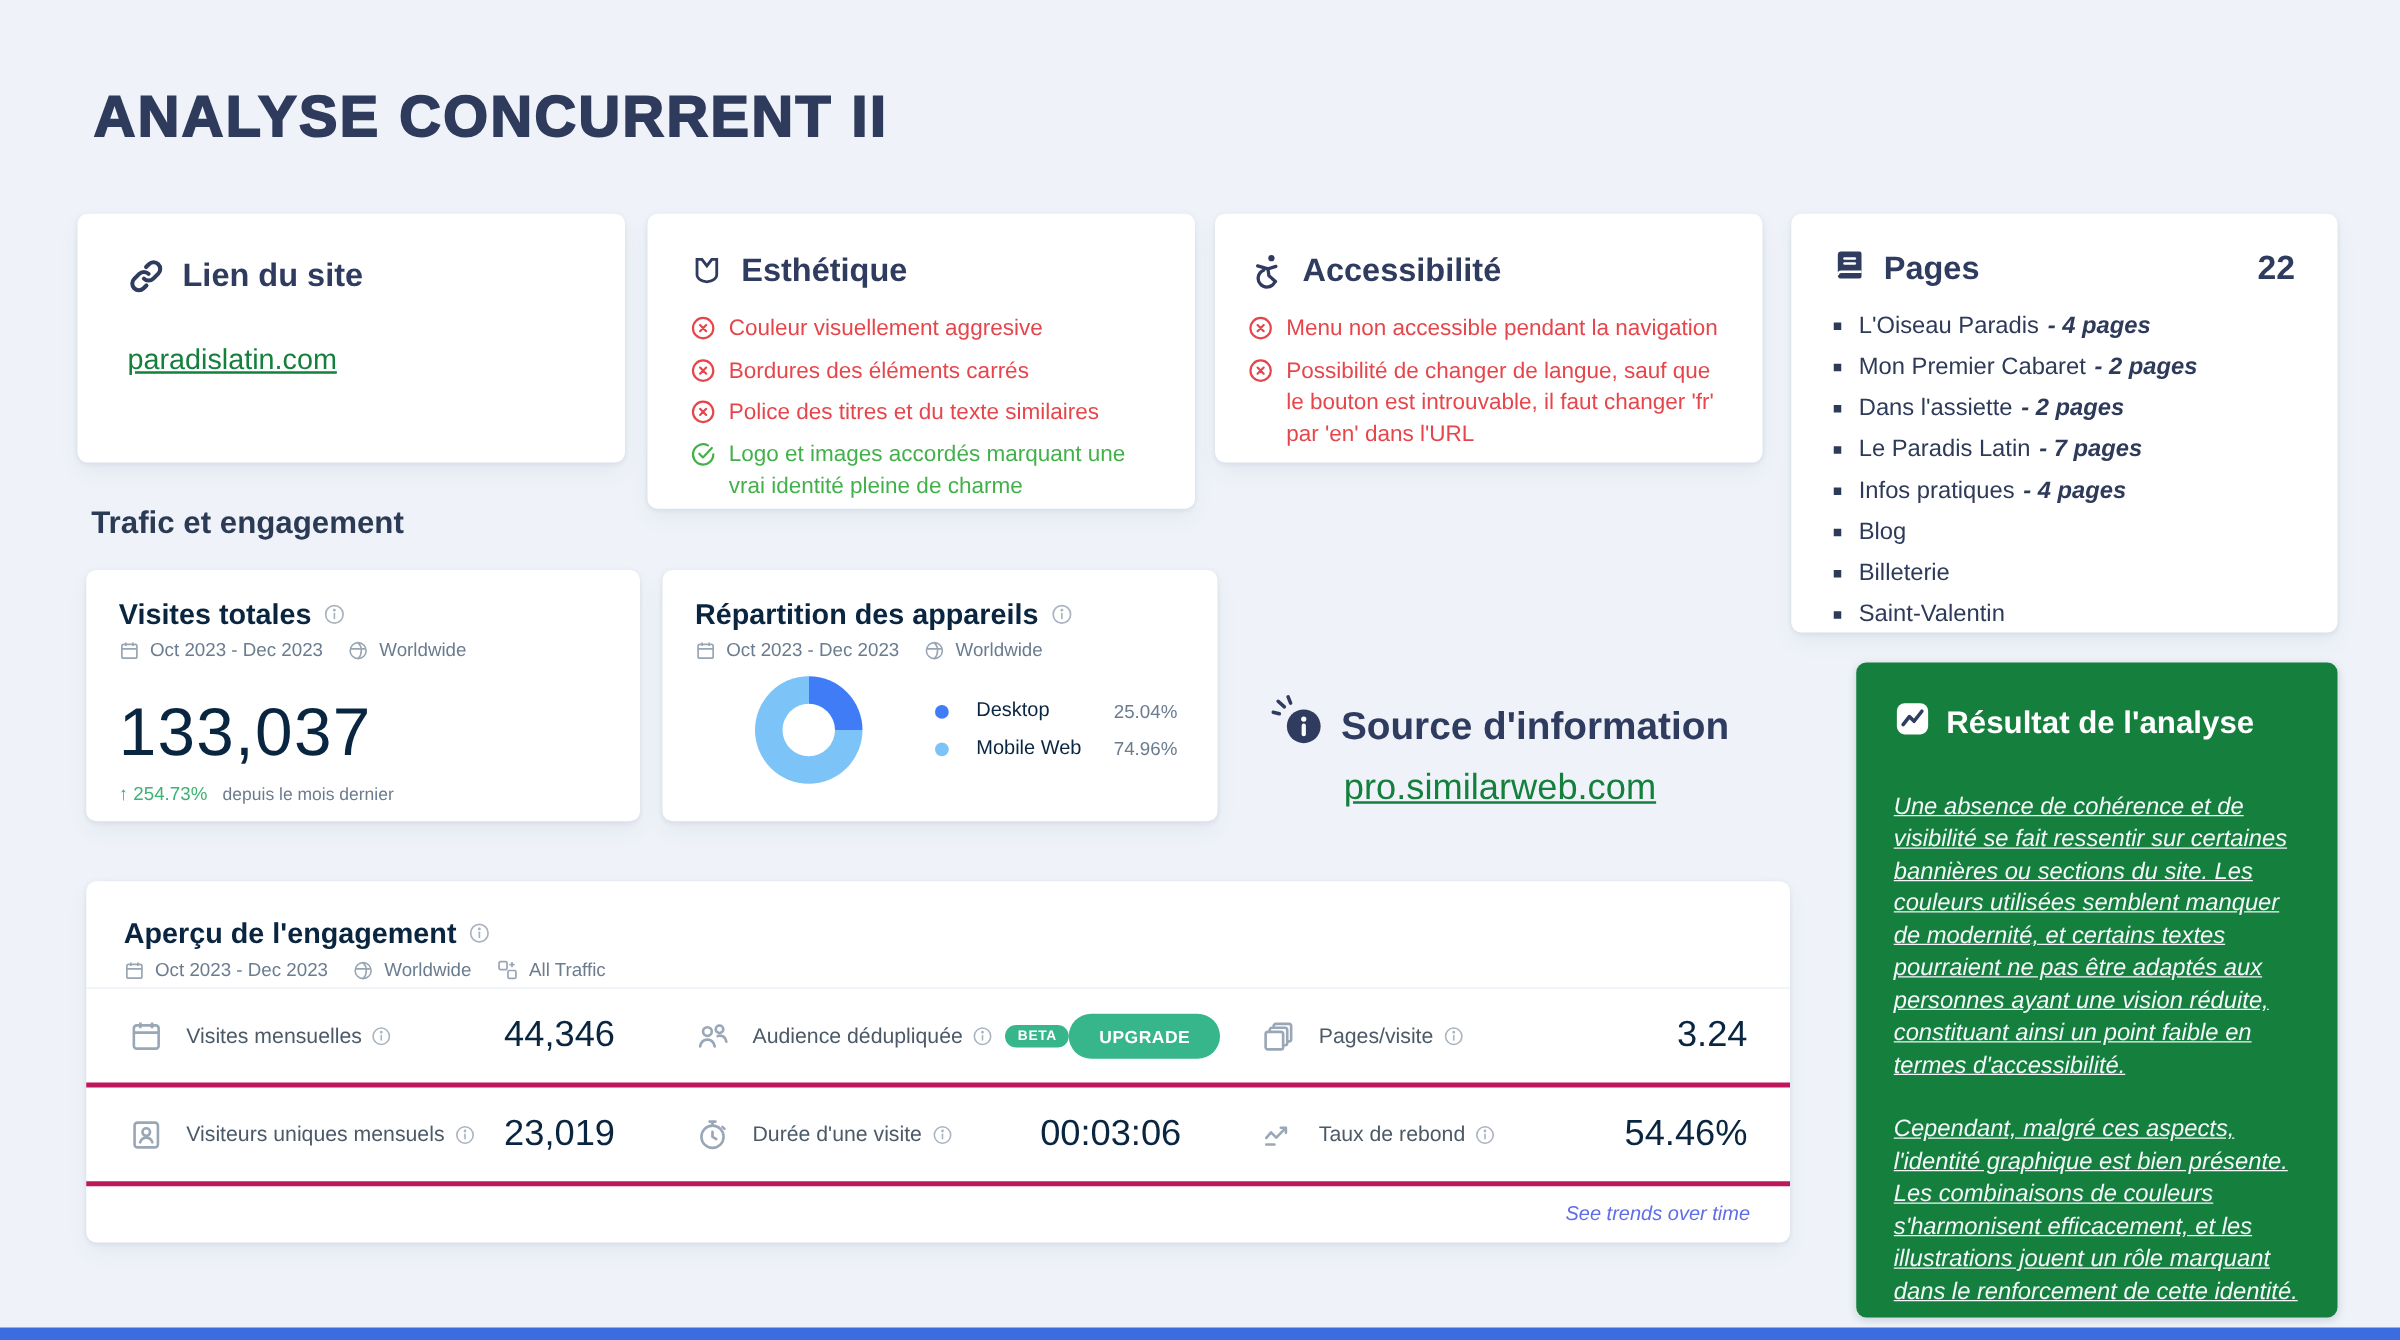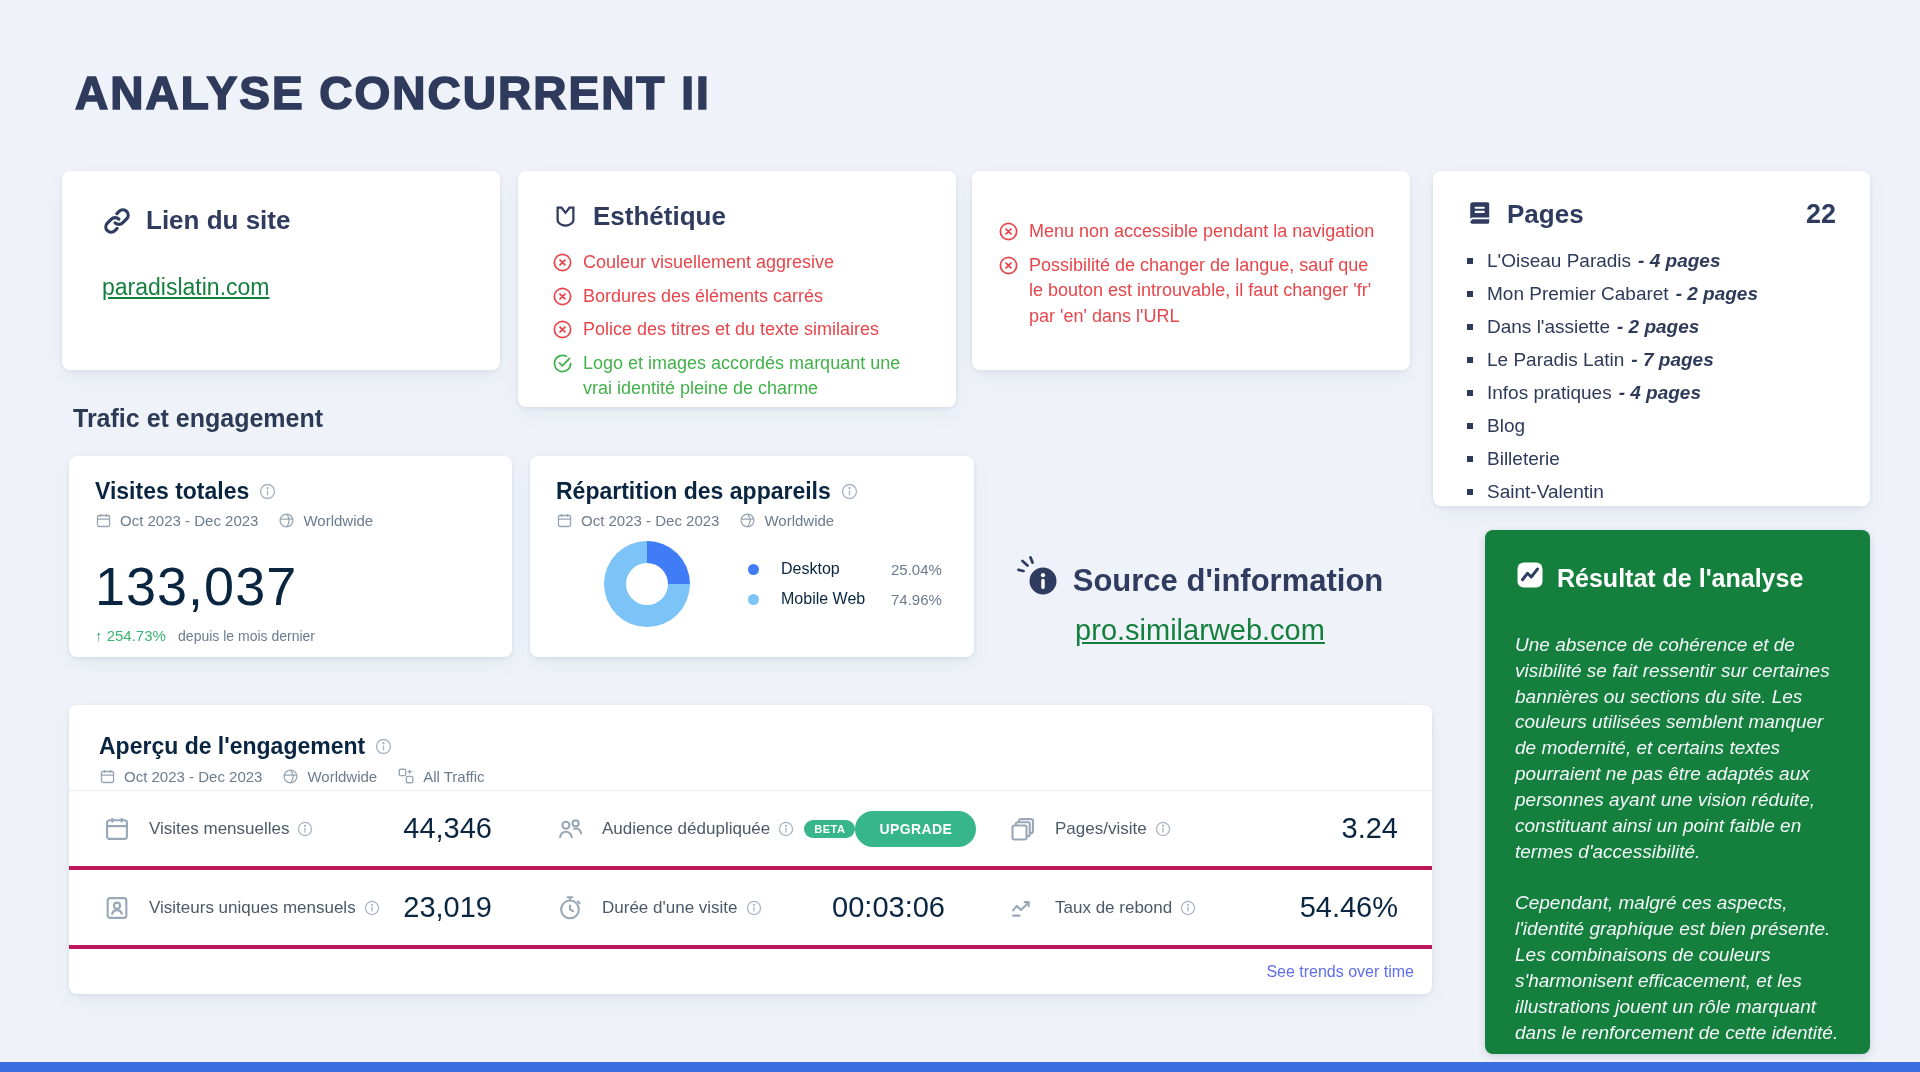--- a/index.html
+++ b/index.html
@@ -85,31 +85,31 @@
   .eng-head { height:86px; padding:28px 30px 0; border-bottom:1px solid #eaeef3; }
   .eng-title { display:flex; align-items:center; gap:10px; font-size:23px; font-weight:700; color:#092540; }
   .eng-row { display:grid; grid-template-columns:1fr 1fr 1fr; column-gap:64px; padding:0 34px; height:79px; align-items:center; border-bottom:4px solid #be185d; }
   .metric-cell { display:flex; align-items:center; min-width:0; }
   .metric-cell .m-icon { display:flex; flex:0 0 auto; margin-right:18px; }
   .metric-label { font-size:17px; color:#4c5a68; white-space:nowrap; }
   .metric-cell .info { margin-left:8px; display:flex; cursor:pointer; }
   .metric-value { margin-left:auto; font-size:29px; color:#092540; }
   .beta-badge { margin-left:10px; background:#36b68a; color:#fff; font-size:11px; font-weight:700; letter-spacing:.5px; padding:3px 10px; border-radius:10px; }
   .upgrade-btn { margin-left:auto; background:#36b68a; color:#fff; border:none; border-radius:20px; padding:10px 24px; font-family:"Liberation Sans",sans-serif; font-size:14px; font-weight:700; letter-spacing:.4px; cursor:pointer; }
-  .eng-footer { height:45px; display:flex; align-items:center; justify-content:flex-end; padding:0 18px; }
+  .eng-footer { height:45px; display:flex; align-items:center; justify-content:flex-end; padding:0 32px;font-style:italic; }
   .trend-link { color:#5f6de9; font-size:16px; font-weight:500; text-decoration:none; cursor:pointer; }
 
   
   #card-result {
     position:absolute; left:1485px; top:530px; width:385px; height:524px;
     background:#15803d; border-radius:8px; padding:30px 30px;
     box-shadow:0 2px 8px rgba(26,43,84,.18); color:#fff; overflow:hidden;
   }
   .result-head { display:flex; align-items:center; gap:12px; font-size:25px; font-weight:700; }
-  .result-text p { margin:0; font-size:19px; font-style:italic; font-weight:500; line-height:1.36; color:#f3f6fa; }
+  .result-text p { margin:0; font-size:19px; font-style:italic; font-weight:500; line-height:1.36; color:#f3f6fa;text-decoration:underline; }
   .result-text p:first-child { margin-top:36px; }
   .result-text p + p { margin-top:26px; }
 
   
   .bottom-bar { position:absolute; left:0; right:0; bottom:0; height:10px; background:#3b6ce0; }
 
   .info { display:inline-flex; cursor:pointer; }
   a { cursor:pointer; }
 </style>
 </head>
@@ -175,20 +175,31 @@
               <path d="M21.3 12a9.3 9.3 0 1 1-4.9-8.2" stroke-linecap="round"></path>
               <path d="M8.5 11.4l3.3 3.4 8.2-8.6" stroke-linecap="round" stroke-linejoin="round"></path>
             </svg>
           </span>
         <span>Logo et images accordés marquant une vrai identité pleine de charme</span>
       </li>
     </ul>
   </section>
 
   <section class="card" id="card-accessibilite">
+    <div class="card-head">
+      <span class="icon">
+        <svg width="30" height="30" viewBox="0 0 24 24" fill="none" stroke="#2f3c5f" stroke-width="2.1" stroke-linecap="round" stroke-linejoin="round">
+            <circle cx="15.3" cy="3.6" r="2" fill="#2f3c5f" stroke="none"></circle>
+            <path d="M6.5 8.6l6.6 1.9 5.1-1.6"></path>
+            <path d="M13.1 10.5l.6 4.4 4.2 3.6"></path>
+            <path d="M10.4 11.3a5.6 5.6 0 1 0 7 7.8"></path>
+          </svg>
+      </span>
+      <span>Accessibilité</span>
+    </div>
     <ul class="check-list">
       <li class="fail">
         <span class="icon">
             <svg viewBox="0 0 24 24" width="21" height="21" fill="none" stroke="#e6464b" stroke-width="2">
               <circle cx="12" cy="12" r="9.3"></circle>
               <path d="M9.2 9.2l5.6 5.6M14.8 9.2l-5.6 5.6" stroke-linecap="round"></path>
             </svg>
           </span>
         <span>Menu non accessible pendant la navigation</span>
       </li>

